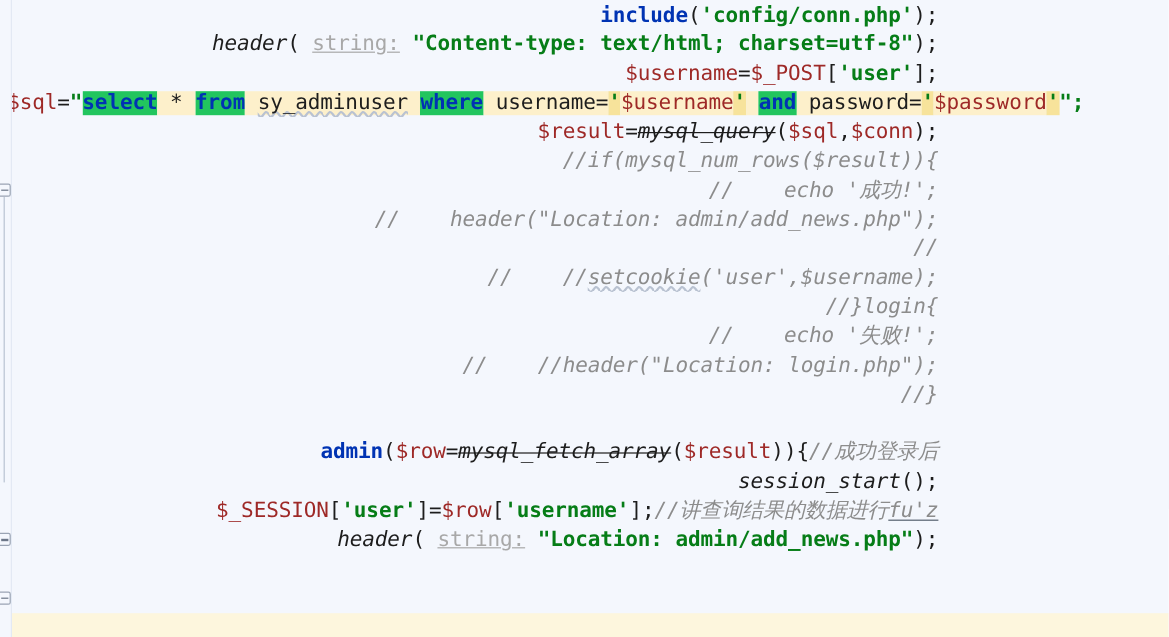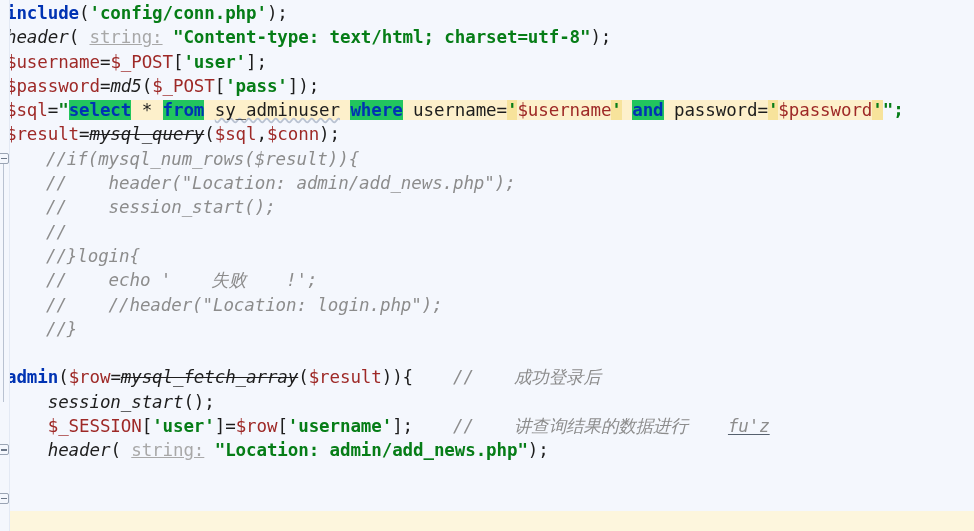--- a/index.html
+++ b/index.html
@@ -27,20 +27,21 @@
     background: #f4f7fd;
     border-right: 1px solid #e3e9f4;
     z-index: 4;
   }
   .code-area {
     position: absolute;
     left: 0; top: 0;
     width: 782px;
     padding-top: 1px;
     z-index: 2;
+    text-align: right;
   }
   .line {
     position: relative;
     height: 24.3px;
     white-space: pre;
     padding-left: 6px;
     box-sizing: border-box;
     color: #1d1d1d;
     z-index: 2;
   }
@@ -82,46 +83,46 @@
     background: #b9c2d1;
     z-index: 5;
   }
   
   .kw      { color: #0033b3; font-weight: bold; }
   .phpvar  { color: #9e2927; }
   .str     { color: #067d17; font-weight: bold; }
   .plain   { color: #1d1d1d; }
   .fn      { color: #1d1d1d; font-style: italic; }
   .fn.dep  { font-style: italic; text-decoration: line-through; text-decoration-thickness: 1.2px; }
-  .cmt     { color: #8c8c8c; font-style: italic; margin-left: 40px; }
+  .cmt     { color: #8c8c8c; font-style: italic; }
   .hint    { color: #a8a8a8; font-style: normal; font-weight: normal; text-decoration: underline; }
   .sqlkw   { color: #0033b3; font-weight: bold; background: #22c55e; }
   .sqlid   { color: #1d1d1d; background: #fdf0cb; }
   .sqlvar  { color: #9e2927; background: #fdf0cb; }
   .sqlq    { color: #067d17; background: #f7e39b; font-weight: bold; }
   .squig   { text-decoration: underline wavy #b9c2d1; text-decoration-skip-ink: none; }
   .ime     { text-decoration: underline; text-decoration-color: #55606e; text-underline-offset: 2px; }
   .cn      { font-family: "DejaVu Sans", sans-serif; font-style: italic; }
 </style>
 </head>
 <body>
 
 <div id="editor">
   <div class="gutter"></div>
   <div class="code-area">
       <div class="line"><span class="kw">include</span><span class="plain">(</span><span class="str">'config/conn.php'</span><span class="plain">);</span></div>
       <div class="line"><span class="fn">header</span><span class="plain">( </span><span class="hint">string:</span><span class="plain"> </span><span class="str">"Content-type: text/html; charset=utf-8"</span><span class="plain">);</span></div>
       <div class="line"><span class="phpvar">$username</span><span class="plain">=</span><span class="phpvar">$_POST</span><span class="plain">[</span><span class="str">'user'</span><span class="plain">];</span></div>
-      <div class="line"><span class="phpvar">$password</span><span class="plain">=</span><span class="fn">md5</span><span class="plain">(</span><span class="phpvar">$_POST</span><span class="plain">[</span><span class="str">'pass'</span><span class="plain">]);</span></div>
       <div class="line"><span class="phpvar">$sql</span><span class="plain">=</span><span class="str">"</span><span class="sqlkw">select</span><span class="sqlid"> * </span><span class="sqlkw">from</span><span class="sqlid"> </span><span class="sqlid squig">sy_adminuser</span><span class="sqlid"> </span><span class="sqlkw">where</span><span class="sqlid"> username=</span><span class="sqlq">'</span><span class="sqlvar">$username</span><span class="sqlq">'</span><span class="sqlid"> </span><span class="sqlkw">and</span><span class="sqlid"> password=</span><span class="sqlq">'</span><span class="sqlvar">$password</span><span class="sqlq">'</span><span class="str">";</span></div>
       <div class="line"><span class="phpvar">$result</span><span class="plain">=</span><span class="fn dep">mysql_query</span><span class="plain">(</span><span class="phpvar">$sql</span><span class="plain">,</span><span class="phpvar">$conn</span><span class="plain">);</span></div>
       <div class="line"><span class="cmt">//if(mysql_num_rows($result)){</span></div>
+      <div class="line"><span class="cmt">//    echo '</span><span class="cmt cn">成功</span><span class="cmt">!';</span></div>
       <div class="line"><span class="cmt">//    header("Location: admin/add_news.php");</span></div>
-      <div class="line"><span class="cmt">//    session_start();</span></div>
       <div class="line"><span class="cmt">//</span></div>
+      <div class="line"><span class="cmt">//    //</span><span class="cmt squig">setcookie</span><span class="cmt">('user',$username);</span></div>
       <div class="line"><span class="cmt">//}login{</span></div>
       <div class="line"><span class="cmt">//    echo '</span><span class="cmt cn">失败</span><span class="cmt">!';</span></div>
       <div class="line"><span class="cmt">//    //header("Location: login.php");</span></div>
       <div class="line"><span class="cmt">//}</span></div>
       <div class="line"></div>
       <div class="line"><span class="kw">admin</span><span class="plain">(</span><span class="phpvar">$row</span><span class="plain">=</span><span class="fn dep">mysql_fetch_array</span><span class="plain">(</span><span class="phpvar">$result</span><span class="plain">)){</span><span class="cmt">//</span><span class="cmt cn">成功登录后</span></div>
       <div class="line"><span class="plain">    </span><span class="fn">session_start</span><span class="plain">();</span></div>
       <div class="line"><span class="plain">    </span><span class="phpvar">$_SESSION</span><span class="plain">[</span><span class="str">'user'</span><span class="plain">]=</span><span class="phpvar">$row</span><span class="plain">[</span><span class="str">'username'</span><span class="plain">];</span><span class="cmt">//</span><span class="cmt cn">讲查询结果的数据进行</span><span class="cmt ime">fu'z</span></div>
       <div class="line"><span class="plain">    </span><span class="fn">header</span><span class="plain">( </span><span class="hint">string:</span><span class="plain"> </span><span class="str">"Location: admin/add_news.php"</span><span class="plain">);</span></div>
     </div>

